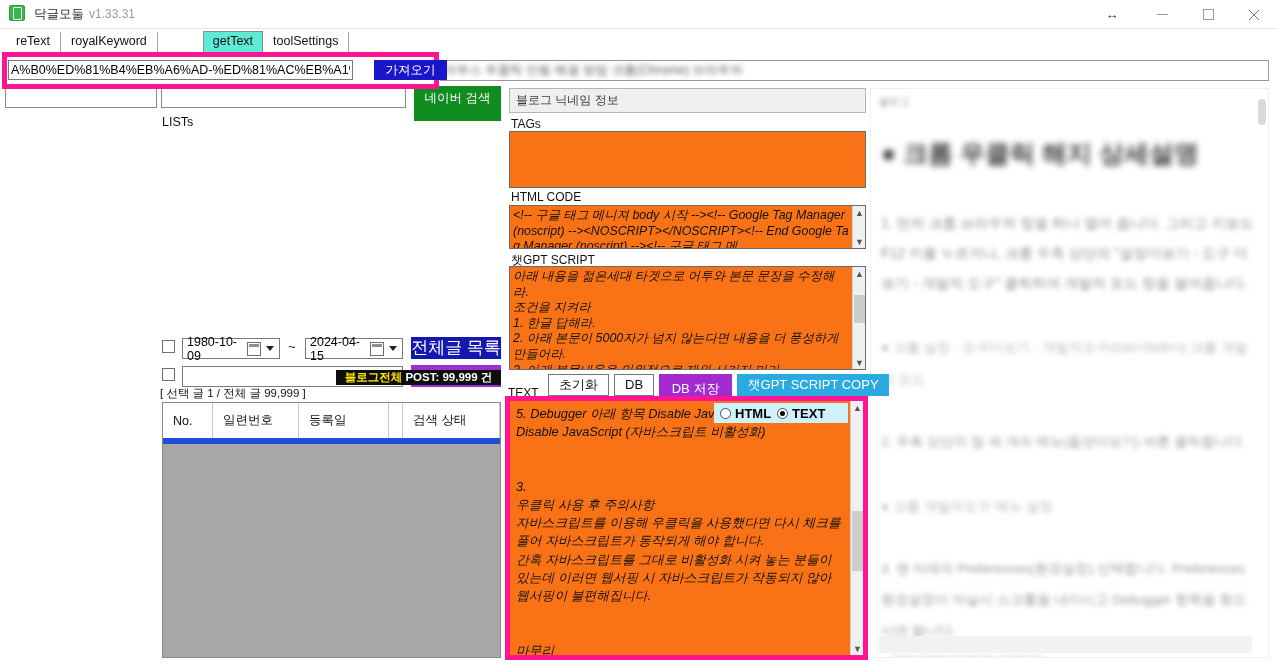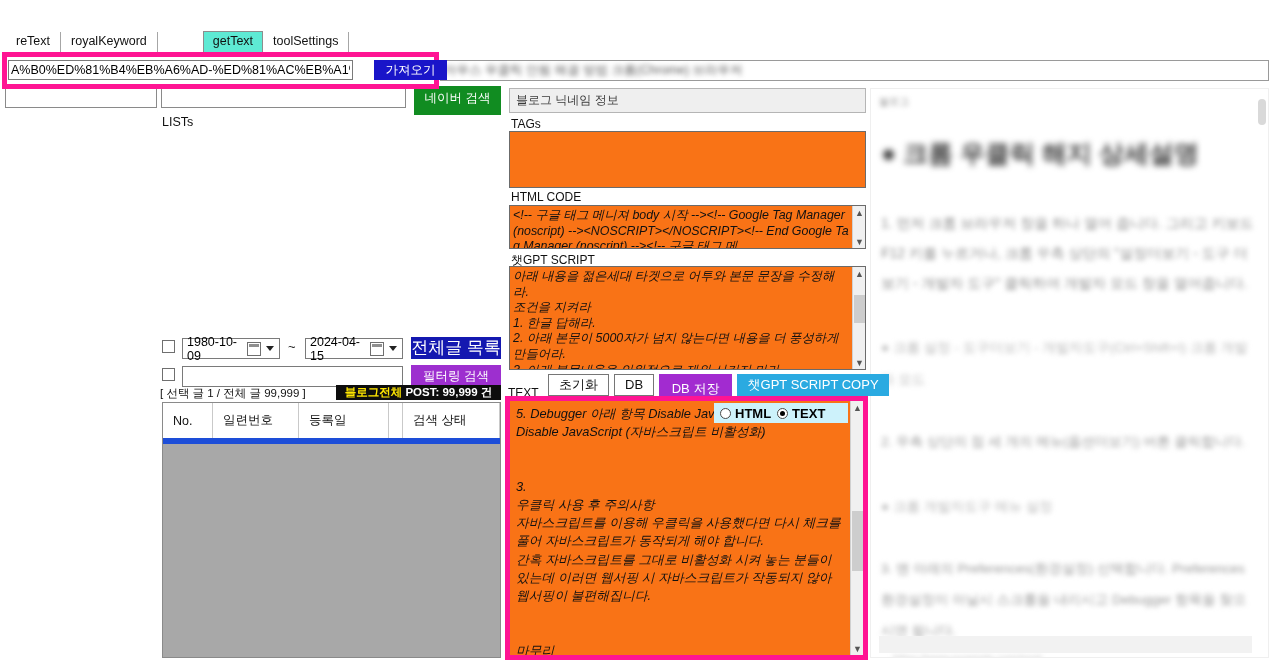--- a/index.html
+++ b/index.html
@@ -116,21 +116,21 @@
 
   .inp-small {
     position: absolute; left: 5px; top: 86px; width: 152px; height: 22px;
     border: 1px solid #8a8a8a; background: #fff;
   }
   .inp-wide {
     position: absolute; left: 161px; top: 86px; width: 245px; height: 22px;
     border: 1px solid #8a8a8a; background: #fff;
   }
   .btn-naver {
-    position: absolute; left: 414px; top: 86px; width: 87px; height: 29px;
+    position: absolute; left: 414px; top: 86px; width: 87px; height: 35px;
     background: #118c21; color: #fff; border: 0;
     font-size: 12.5px; line-height: 24px; text-align: center;
   }
   .lbl-lists {
     position: absolute; left: 162px; top: 115px;
     font-size: 12.5px; color: #111;
   }
 
   
   .chk {
@@ -176,21 +176,21 @@
   .btn-filter {
     position: absolute; left: 411px; top: 365px; width: 90px; height: 22px;
     background: #9d2fcf; color: #fff; border: 0;
     font-size: 12.5px; line-height: 22px; text-align: center;
   }
   .sel-count {
     position: absolute; left: 160px; top: 386px;
     font-size: 11.5px; color: #111;
   }
   .post-badge {
-    position: absolute; left: 336px; top: 385px; width: 165px; height: 15px;
+    position: absolute; left: 336px; top: 370px; width: 165px; height: 15px;
     background: #0d0d0d; color: #ffffff;
     font-size: 11.5px; font-weight: bold; line-height: 15px; text-align: center;
   }
   .post-badge .hl { color: #ffe600; }
 
   .tablebox {
     position: absolute; left: 162px; top: 402px; width: 339px; height: 256px;
     border: 1px solid #8a8a8a; background: #a8a8a8;
   }
   .tablehead {
@@ -312,20 +312,41 @@
   .pv-bottombar {
     position: absolute; left: 8px; right: 16px; bottom: 4px; height: 17px;
     background: #f2f2f2;
   }
 </style>
 </head>
 <body>
 
 <div id="app">
 
+  <div class="titlebar">
+    <div class="title-icon">
+        <div class="cube"></div>
+      </div>
+    <span class="title-text">닥글모둘</span>
+    <span class="title-ver">v1.33.31</span>
+    <div class="win-controls">
+      <div class="win-btn resize">↔</div>
+      <div class="win-btn min">
+          <span></span>
+        </div>
+      <div class="win-btn max">
+          <span></span>
+        </div>
+      <div class="win-btn close">
+        <svg width="12" height="12" viewBox="0 0 12 12">
+            <path d="M1 1 L11 11 M11 1 L1 11" stroke="#777" stroke-width="1" fill="none"></path>
+          </svg>
+      </div>
+    </div>
+  </div>
 
   <div class="tabbar">
     <div class="tab">reText</div>
     <div class="tab">royalKeyword</div>
     <div class="tab sel">getText</div>
     <div class="tab">toolSettings</div>
   </div>
 
   <input class="url-input" value="A%B0%ED%81%B4%EB%A6%AD-%ED%81%AC%EB%A1%AC" style="">
   <div class="btn-fetch">가져오기</div>

